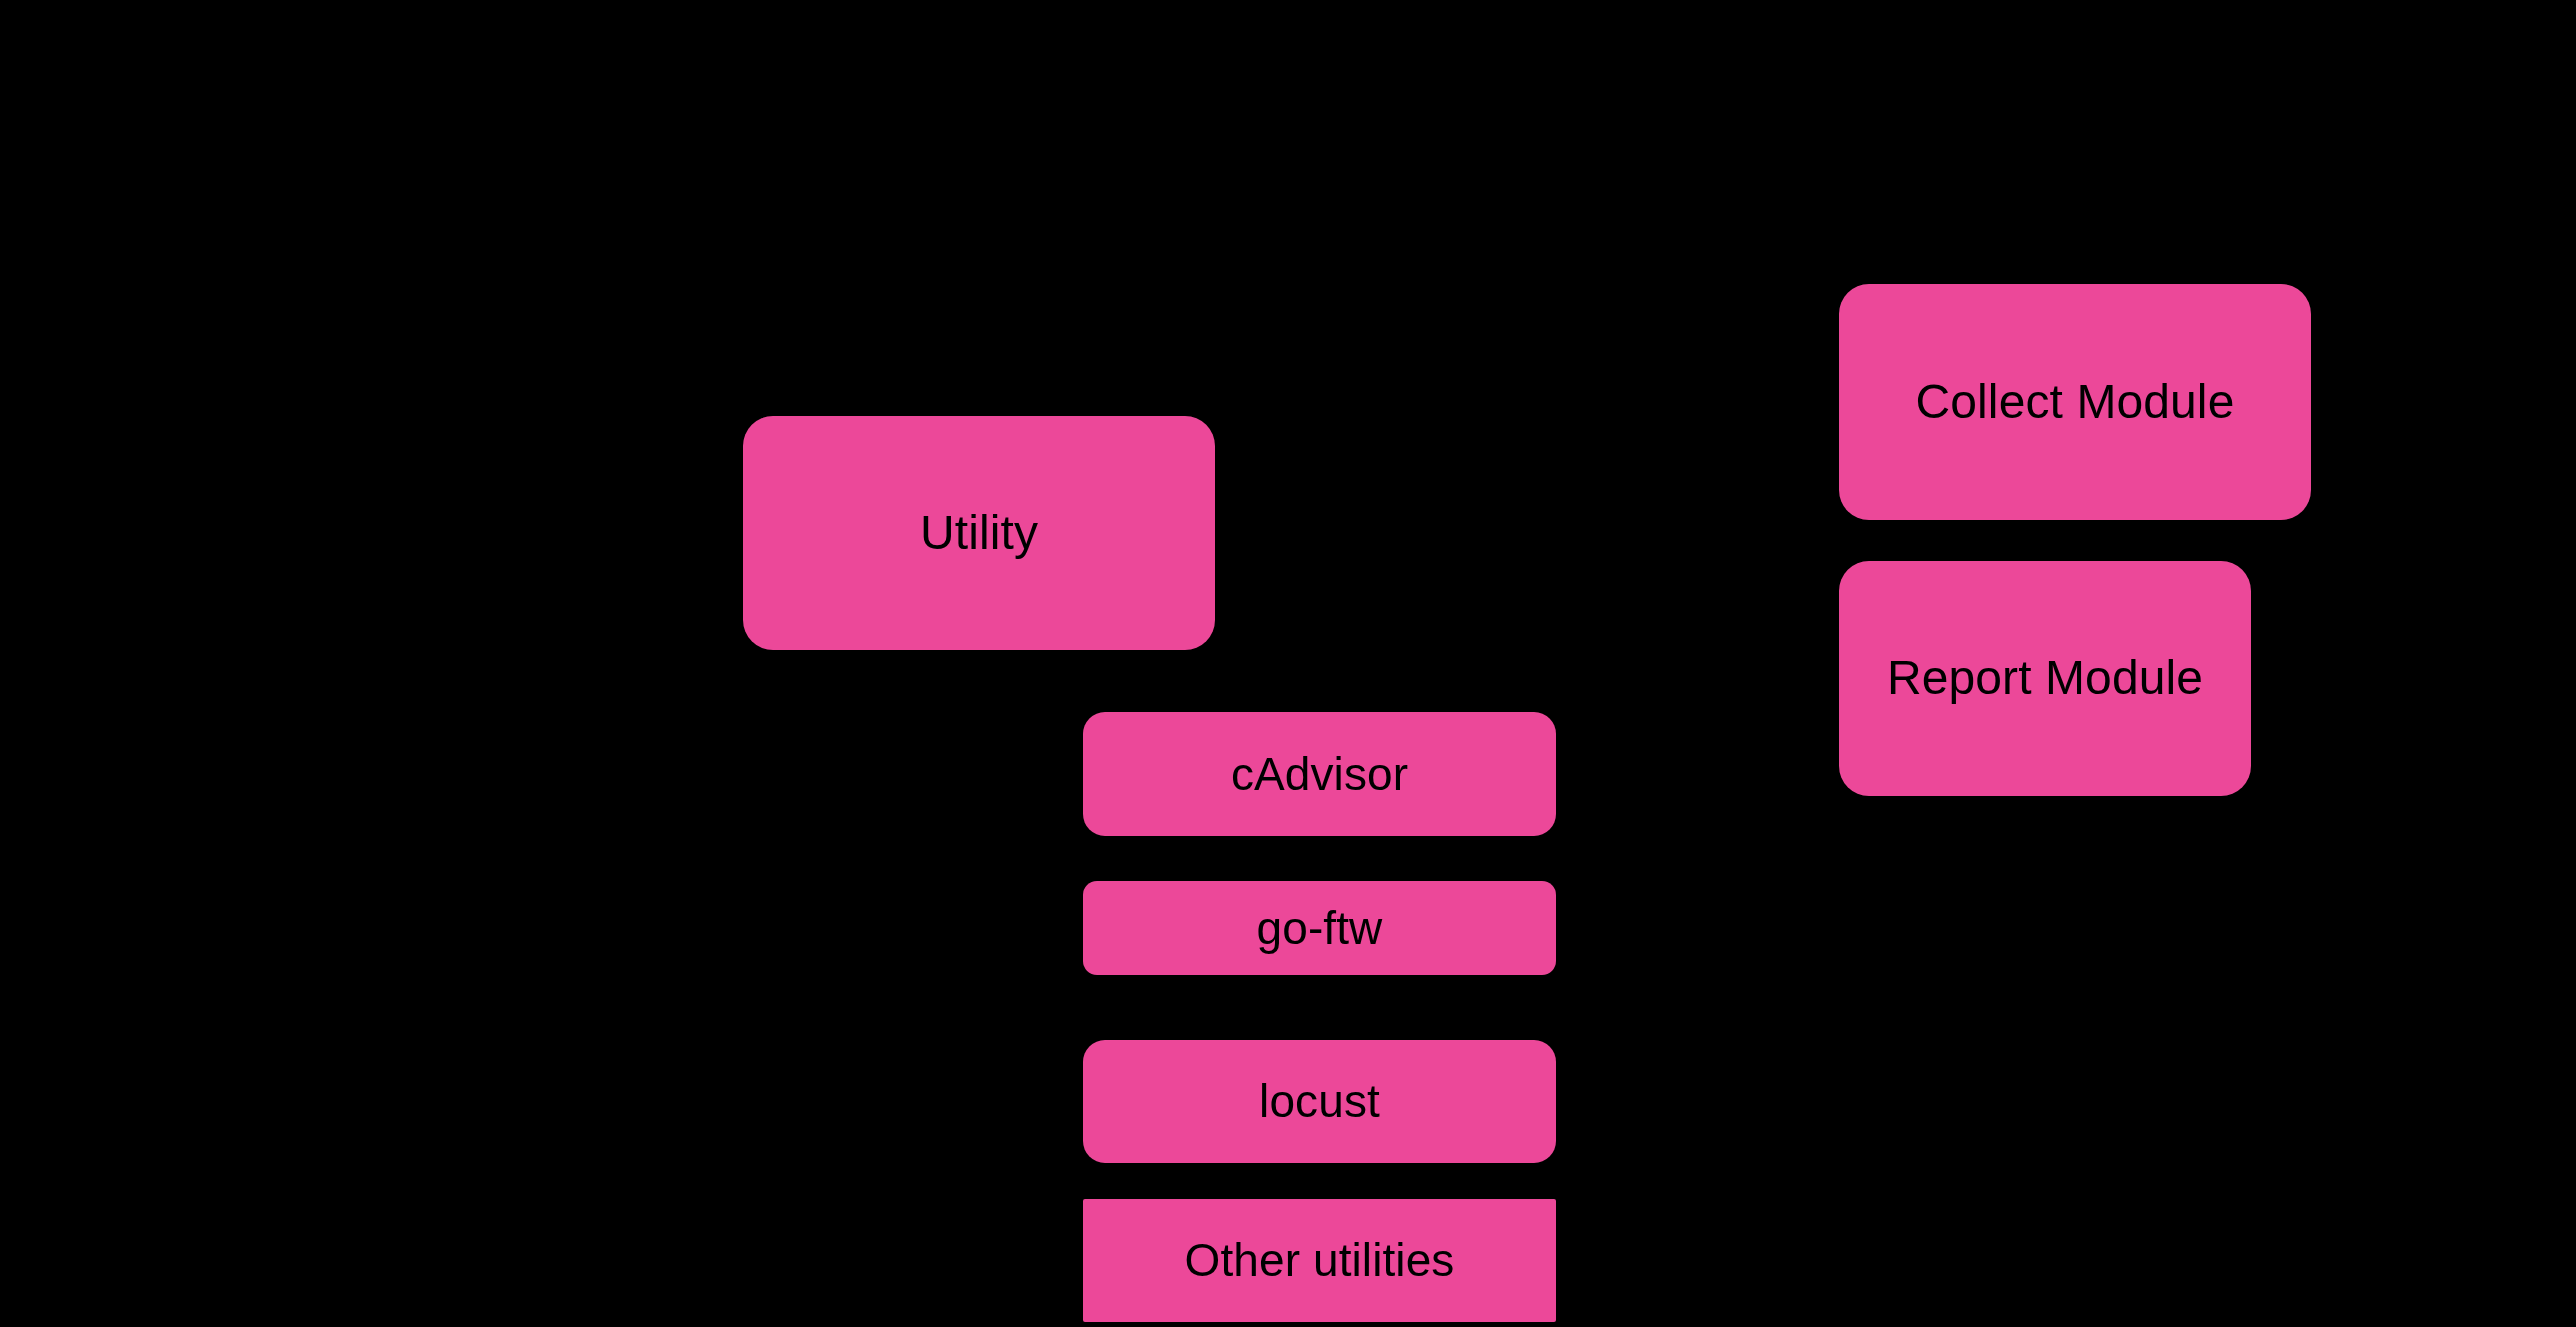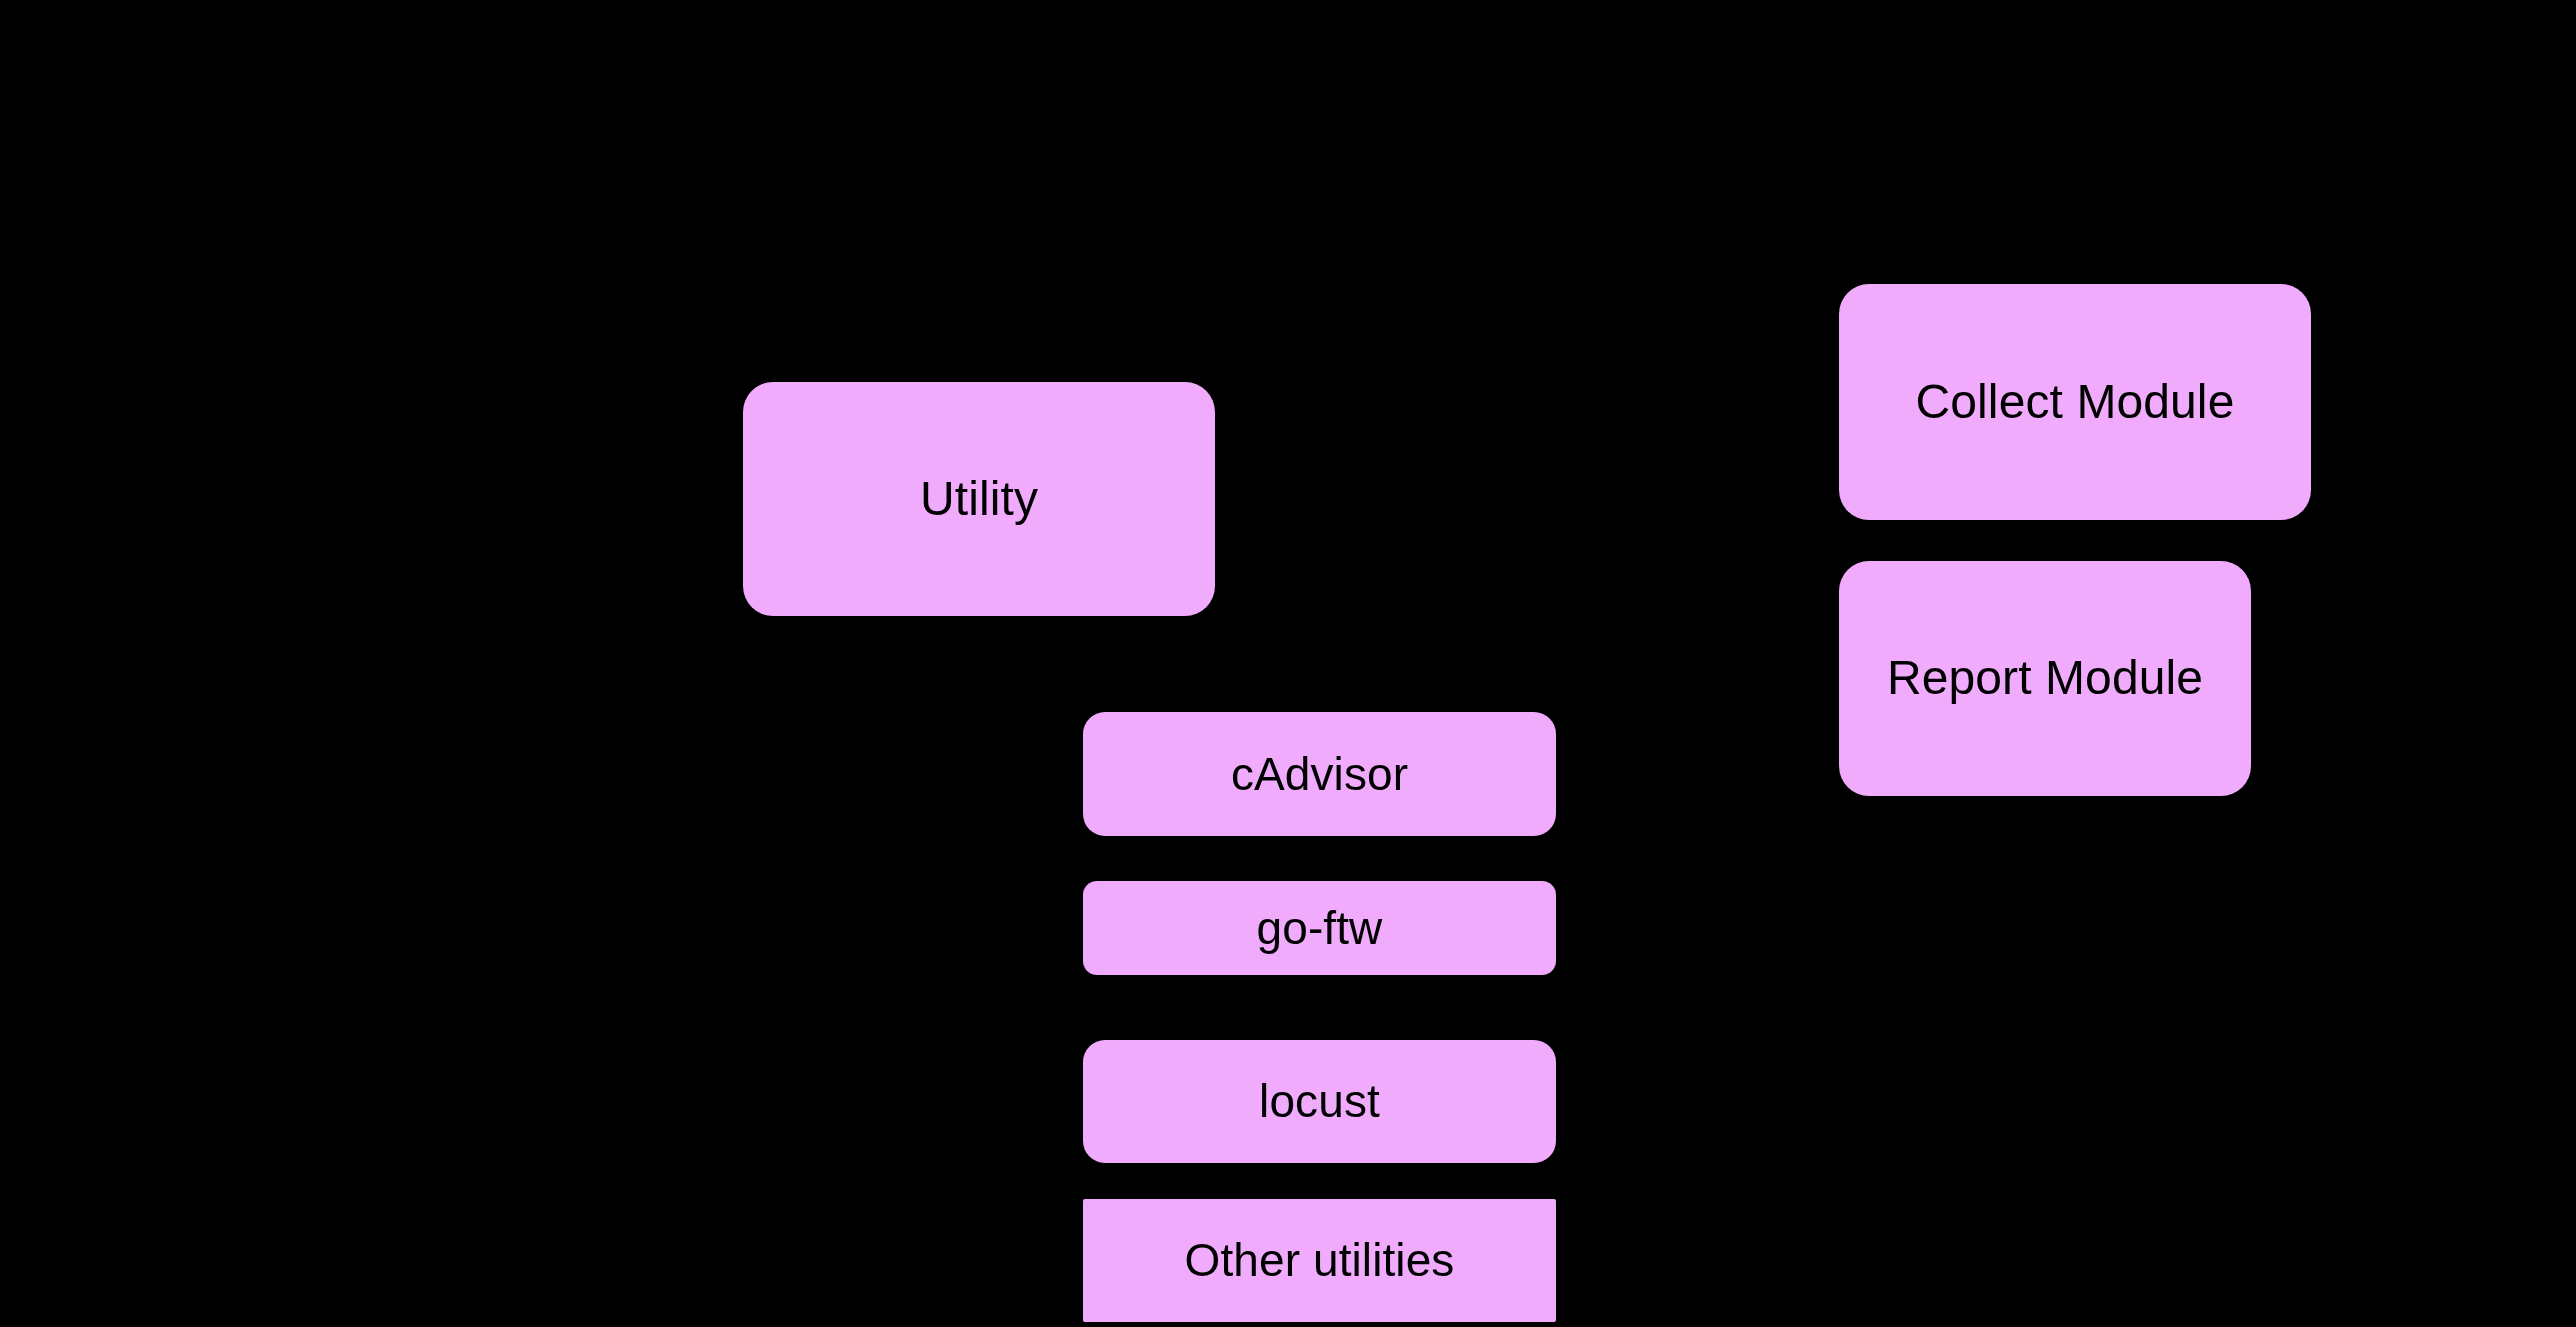--- a/index.html
+++ b/index.html
@@ -10,21 +10,21 @@
   #canvas {
     position: relative;
     width: 2576px;
     height: 1328px;
     background: #000000;
     overflow: hidden;
     font-family: "Liberation Sans", sans-serif;
   }
   .node {
     position: absolute;
-    background: #f0abfc;
+    background: #ec4899;
     color: #000000;
     border-radius: 30px;
     display: flex;
     align-items: center;
     justify-content: center;
     text-align: center;
     line-height: 1.1;
     box-sizing: border-box;
     -webkit-font-smoothing: antialiased;
   }
@@ -40,21 +40,21 @@
     left: 1px;
     top: 404px;
     width: 479px;
     height: 229px;
     font-size: 48px;
   }
 
   
   #node-utility {
     left: 743px;
-    top: 382px;
+    top: 416px;
     width: 472px;
     height: 234px;
     font-size: 48px;
   }
 
   
   #node-cadvisor {
     left: 1083px;
     top: 712px;
     width: 473px;

